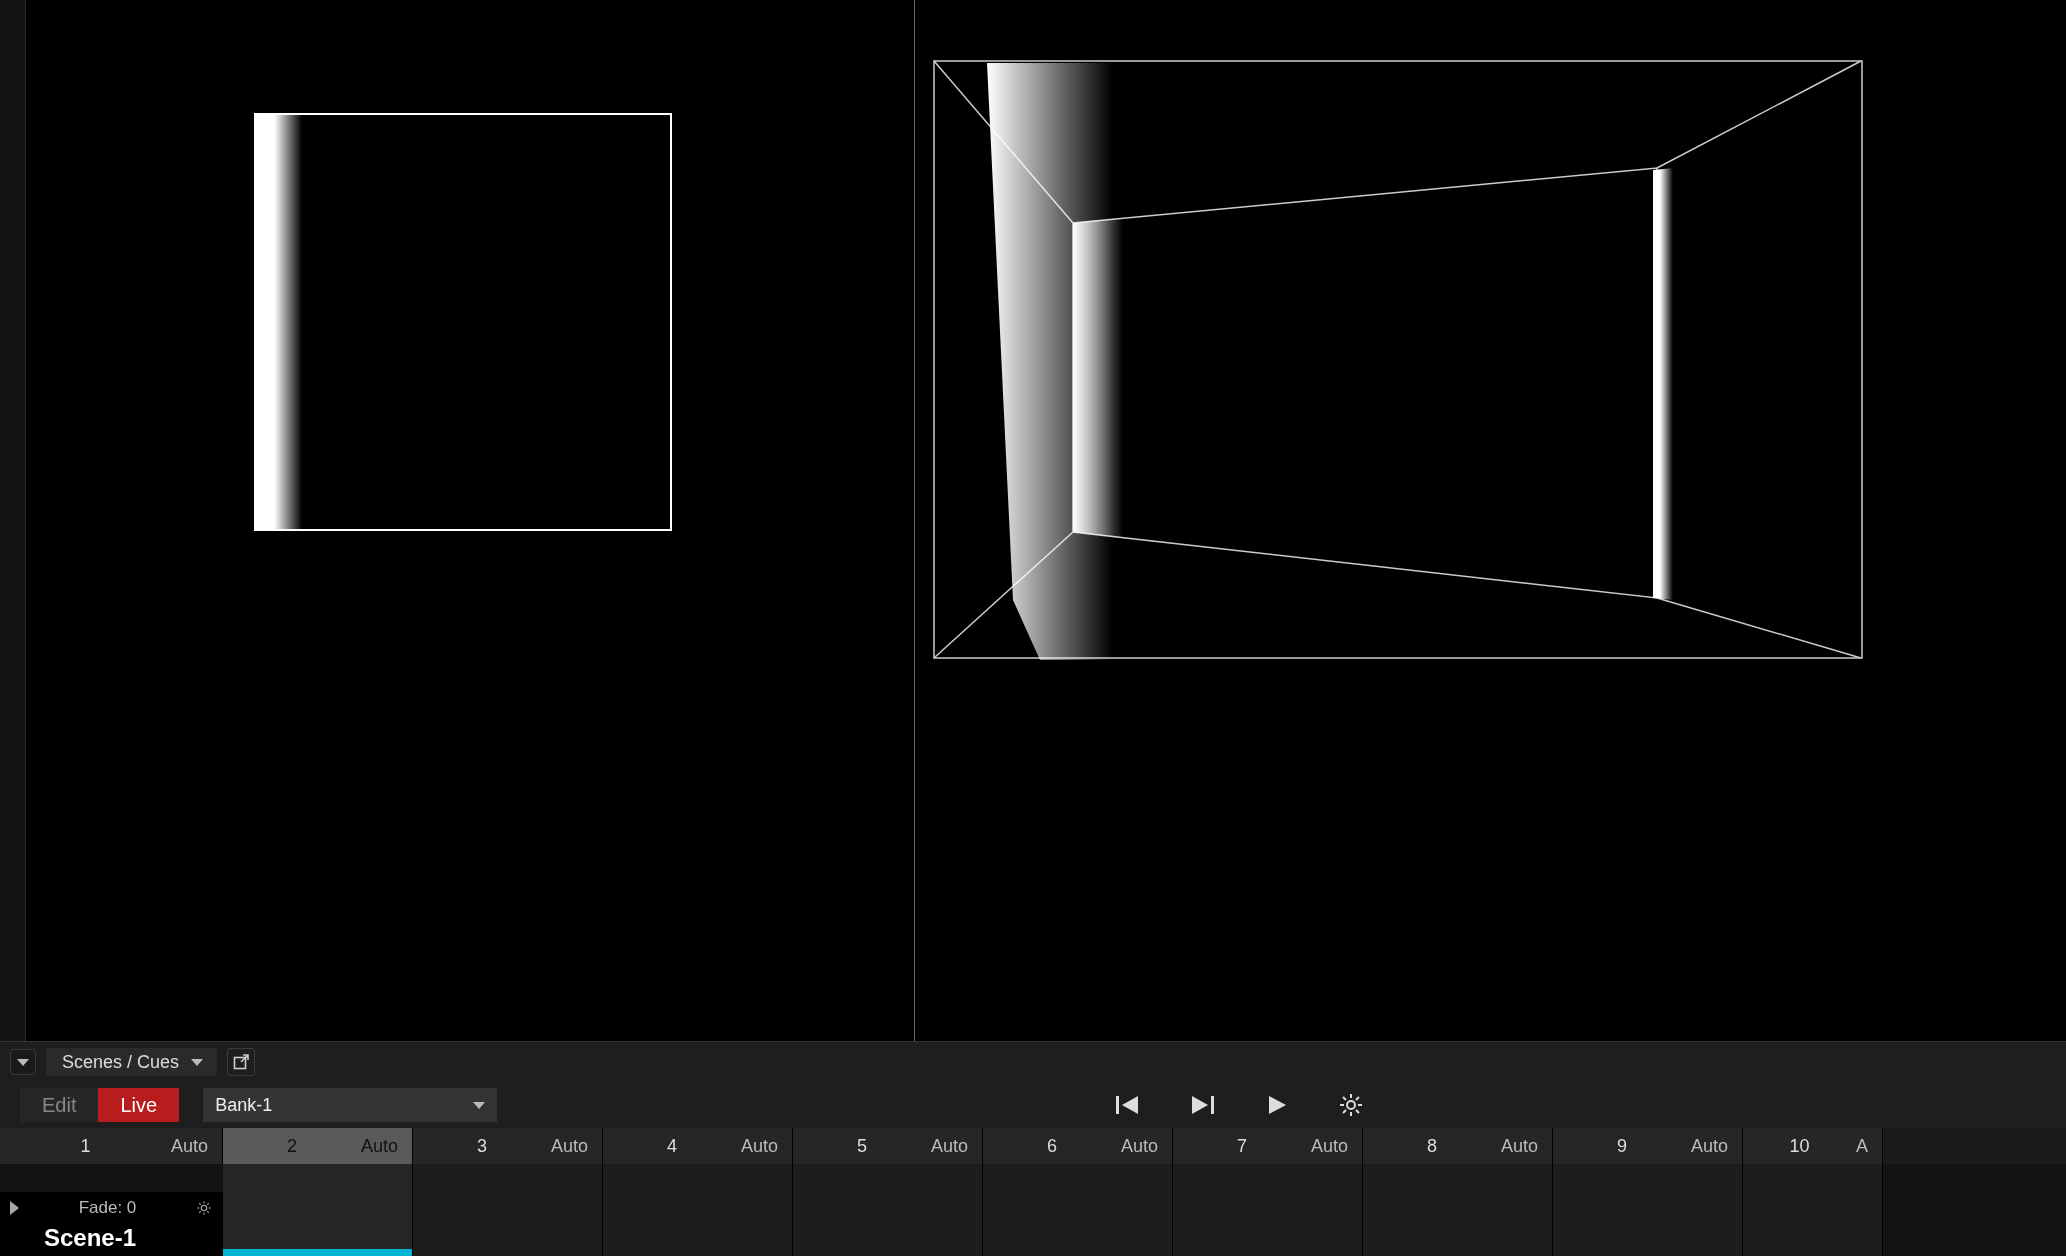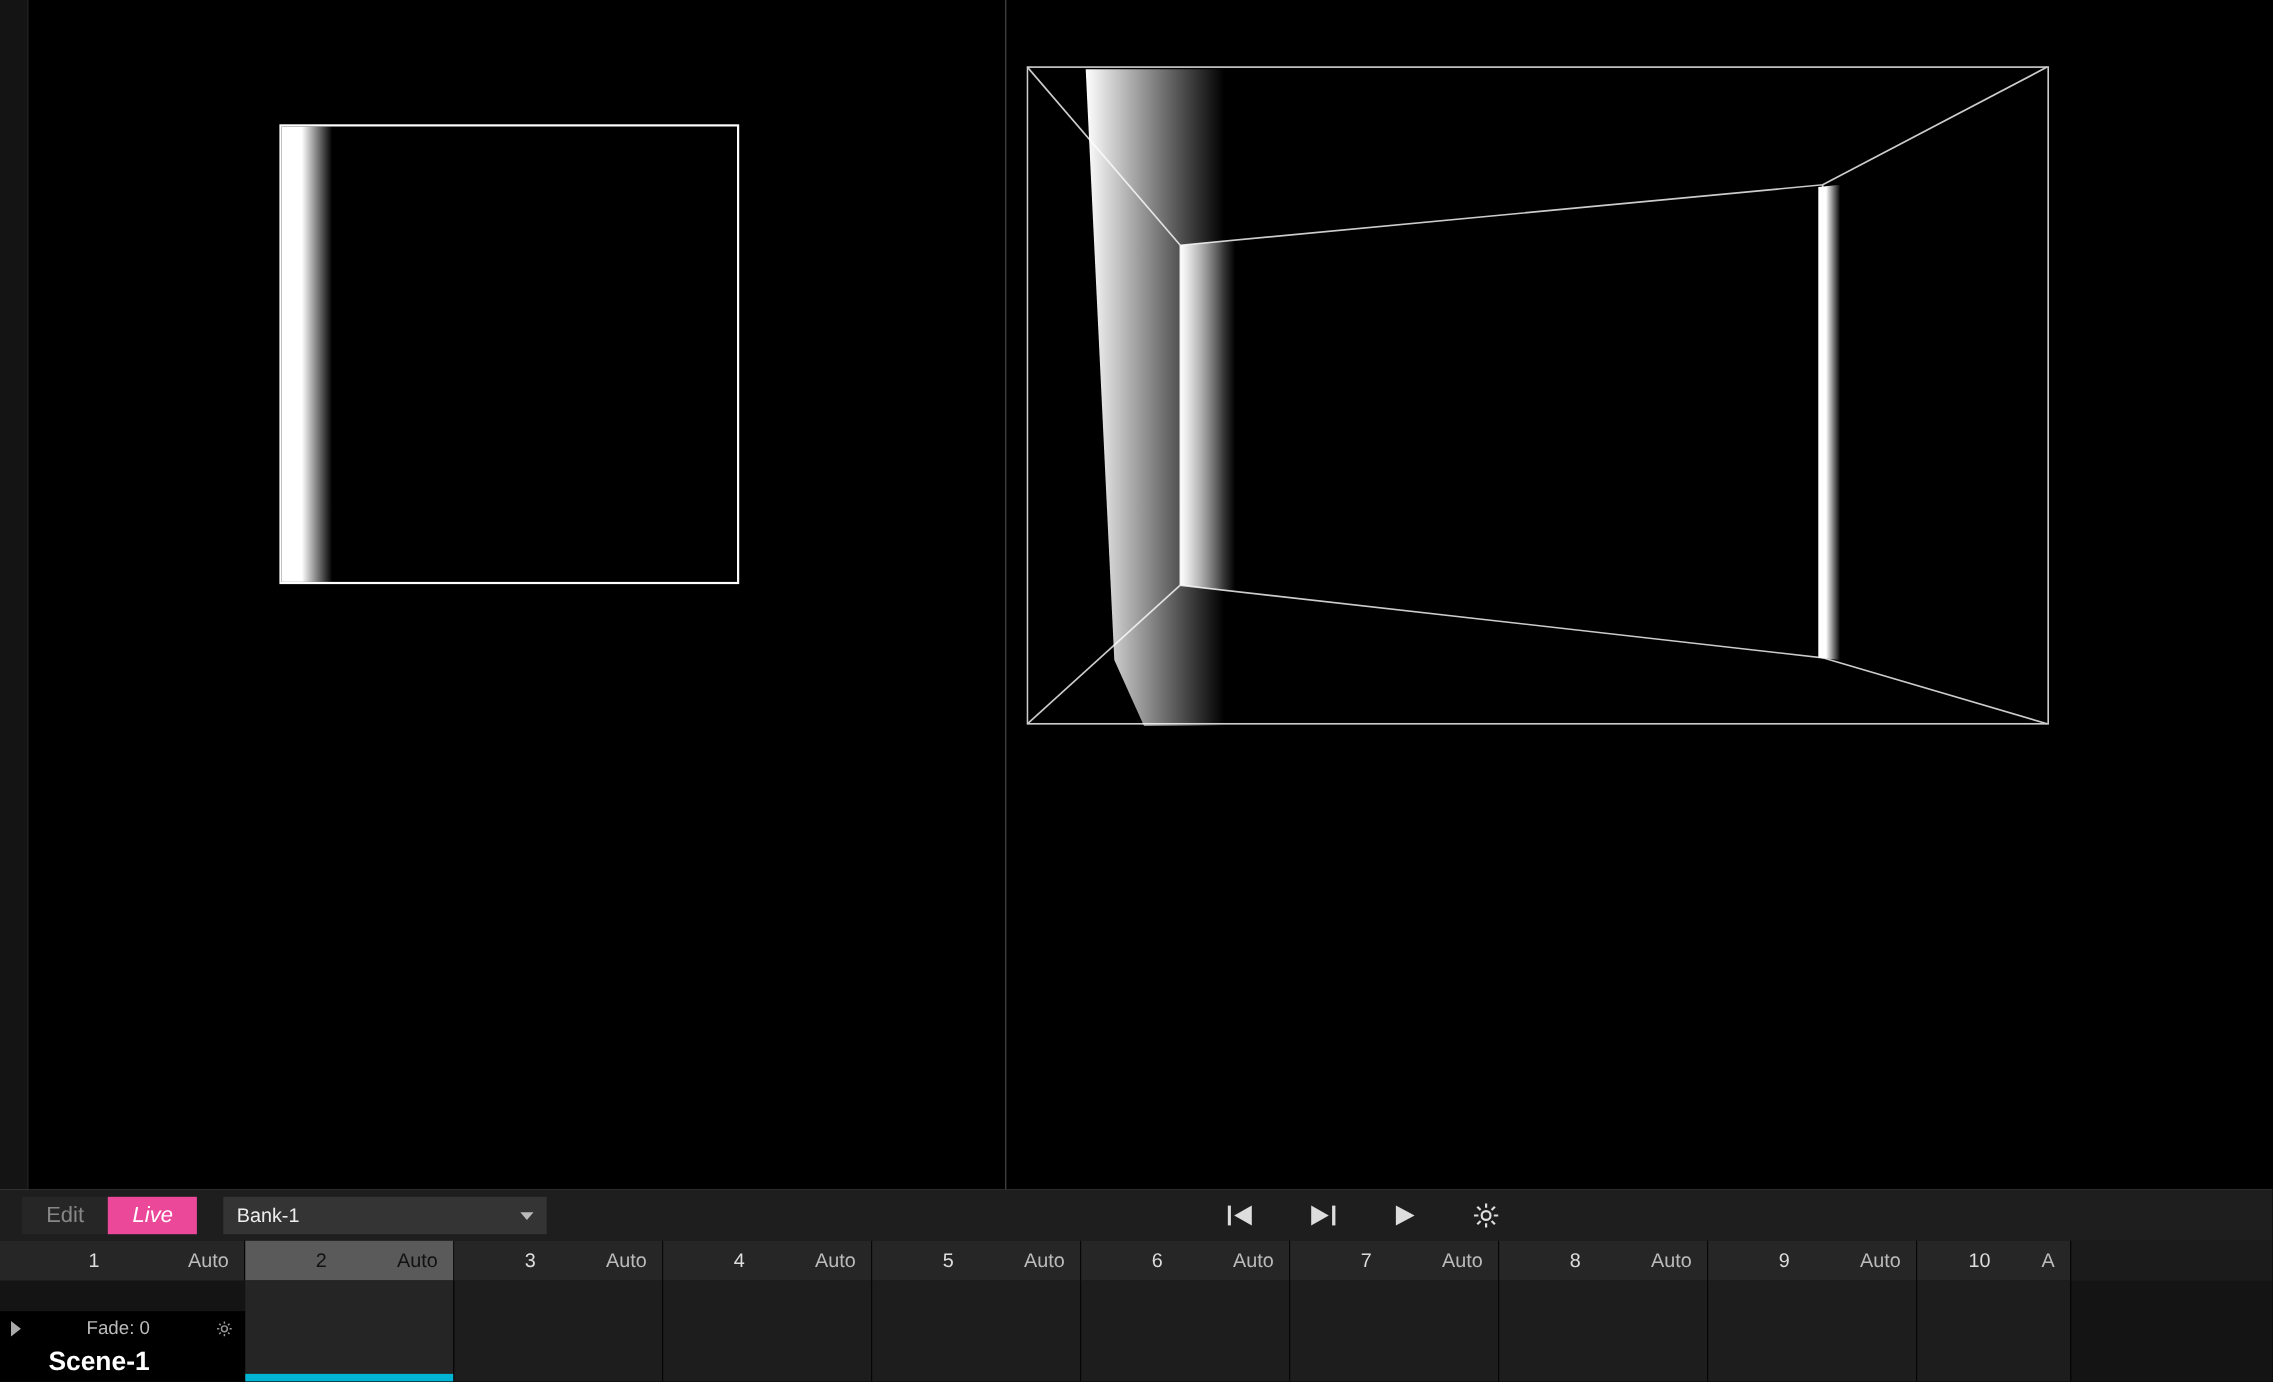--- a/index.html
+++ b/index.html
@@ -104,21 +104,21 @@
     padding:0 20px;
     gap:0;
   }
   .mode-btn{
     height:34px;
     padding:0 22px;
     display:flex;align-items:center;
     color:#ccc;font-size:20px;
   }
   .mode-btn.edit{ background:#262626; color:#888; }
-  .mode-btn.live{ background:#ec4899; color:#fff;font-style:italic; }
+  .mode-btn.live{ background:#b91c1c; color:#fff; }
   .bank-select{
     margin-left:24px;
     height:34px;width:294px;
     background:#343434;
     display:flex;align-items:center;justify-content:space-between;
     padding:0 12px;color:#eee;font-size:18px;
   }
   .spacer{flex:1;}
   .transport{ display:flex; align-items:center; gap:44px; color:#ddd;}
   .transport .tbtn{ width:30px; display:flex; justify-content:center; }
@@ -223,20 +223,35 @@
         <polygon points="54,3 180,3 180,600 107,600 80,540 54,3" fill="url(#gLeft)"></polygon>
         <polygon points="140,163 190,158 190,478 140,472" fill="url(#gLeft)"></polygon>
 
         <polygon points="720,110 740,108 740,540 720,538" fill="url(#gRight)"></polygon>
       </svg>
     </div>
   </div>
 
   <div class="bottom">
 
+    <div class="row panel-header">
+      <div class="disclosure">
+        <span class="tri-down"></span>
+      </div>
+      <div class="scenes-btn">
+        <span>Scenes / Cues</span>
+        <span class="tri-down"></span>
+      </div>
+      <div class="popout">
+        <svg width="16" height="16" viewBox="0 0 16 16">
+          <rect x="1.5" y="3.5" width="11" height="11" fill="none" stroke="#ccc" stroke-width="1.6"></rect>
+          <path d="M8 8 L15 1 M10 1 H15 V6" fill="none" stroke="#ccc" stroke-width="1.6"></path>
+        </svg>
+      </div>
+    </div>
 
     <div class="row toolbar">
       <div class="mode-btn edit">
         <span>Edit</span>
       </div>
       <div class="mode-btn live">
         <span>Live</span>
       </div>
       <div class="bank-select">
         <span>Bank-1</span>

